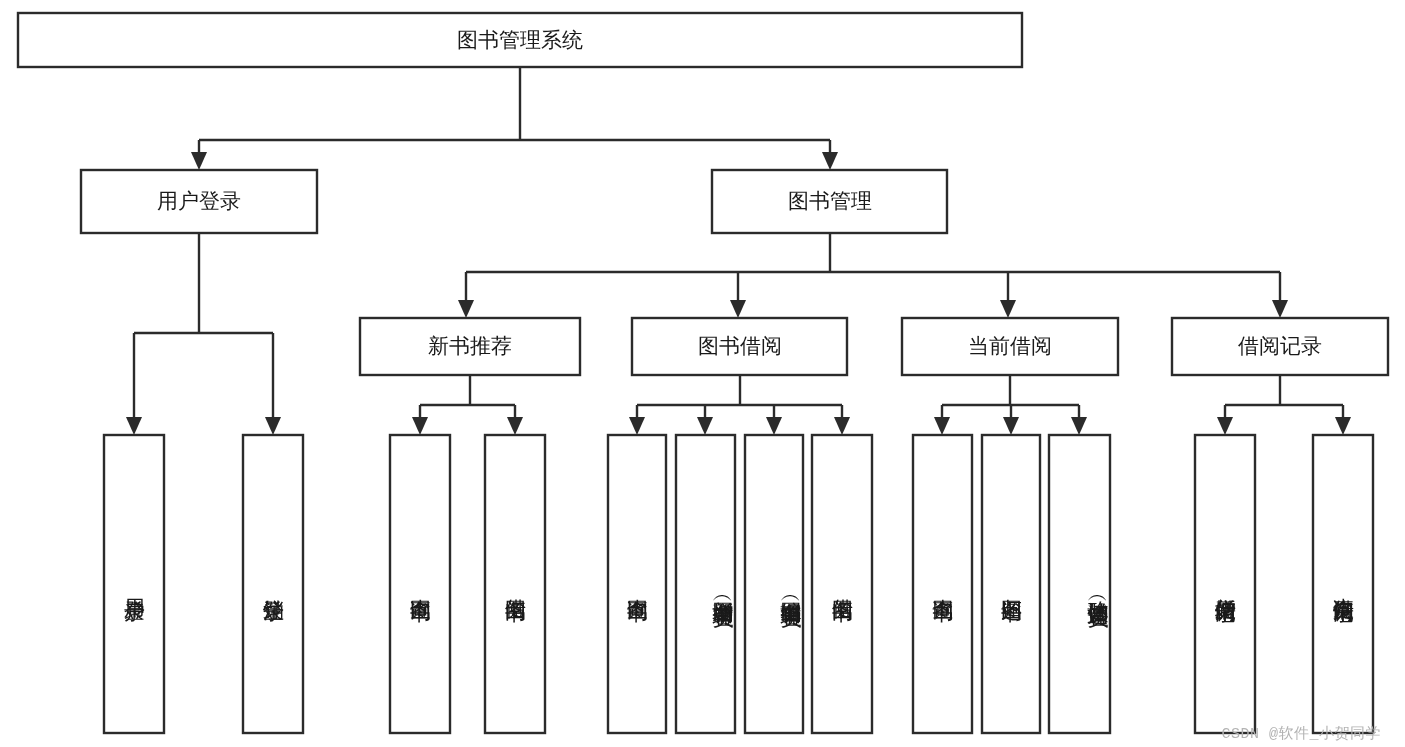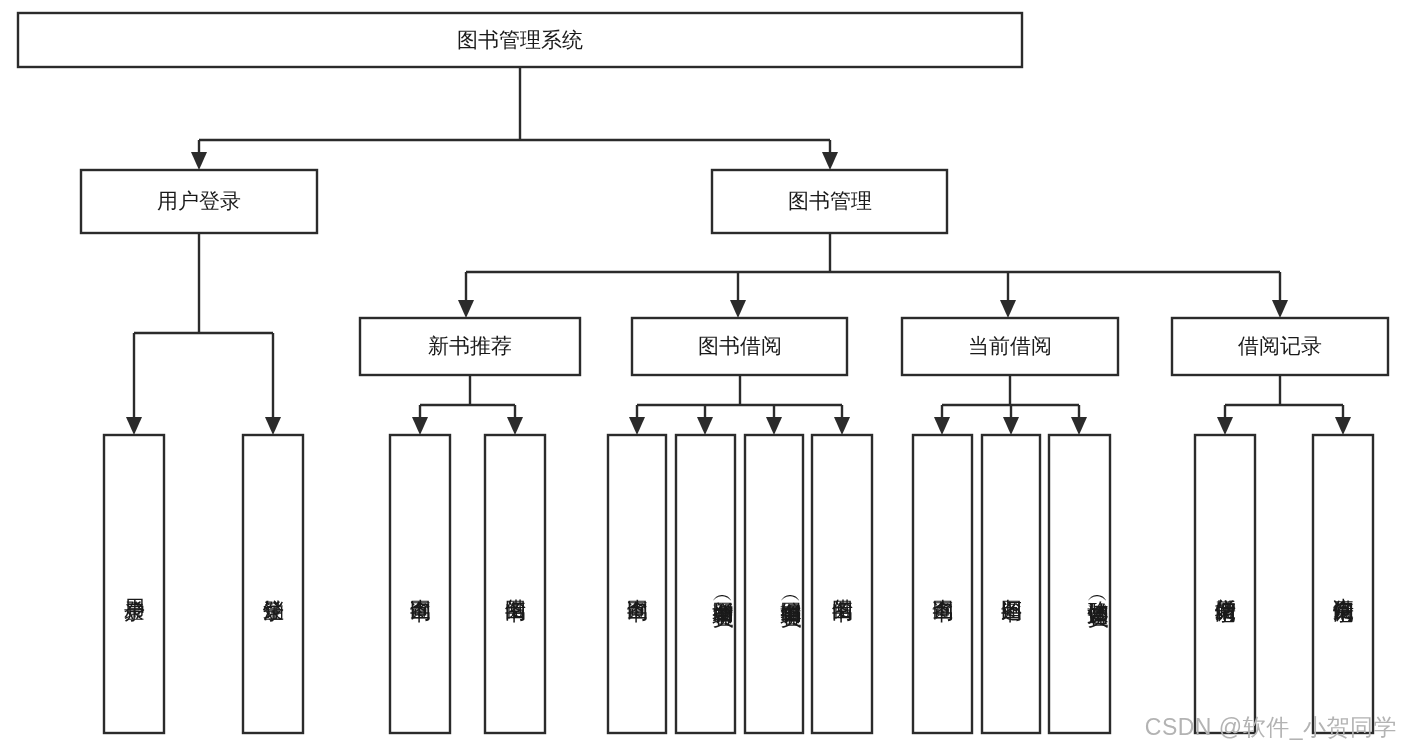--- a/index.html
+++ b/index.html
@@ -61,24 +61,24 @@
     display: flex;
     align-items: flex-start;
     justify-content: center;
     pointer-events: none;
   }
   .leaf-label.centered {
     align-items: center;
   }
   .watermark {
     position: absolute;
-    right: 8px;
+    right: 24px;
     bottom: 4px;
-    font-family: Liberation Sans, sans-serif;
-    font-size: 23px;
+    font-family: Liberation Mono, monospace;
+    font-size: 15px;
     color: #b3b3b3;
     letter-spacing: 0.5px;
     user-select: none;
   }
 </style>
 </head>
 <body>
 
 <div id="diagram-root">
 

